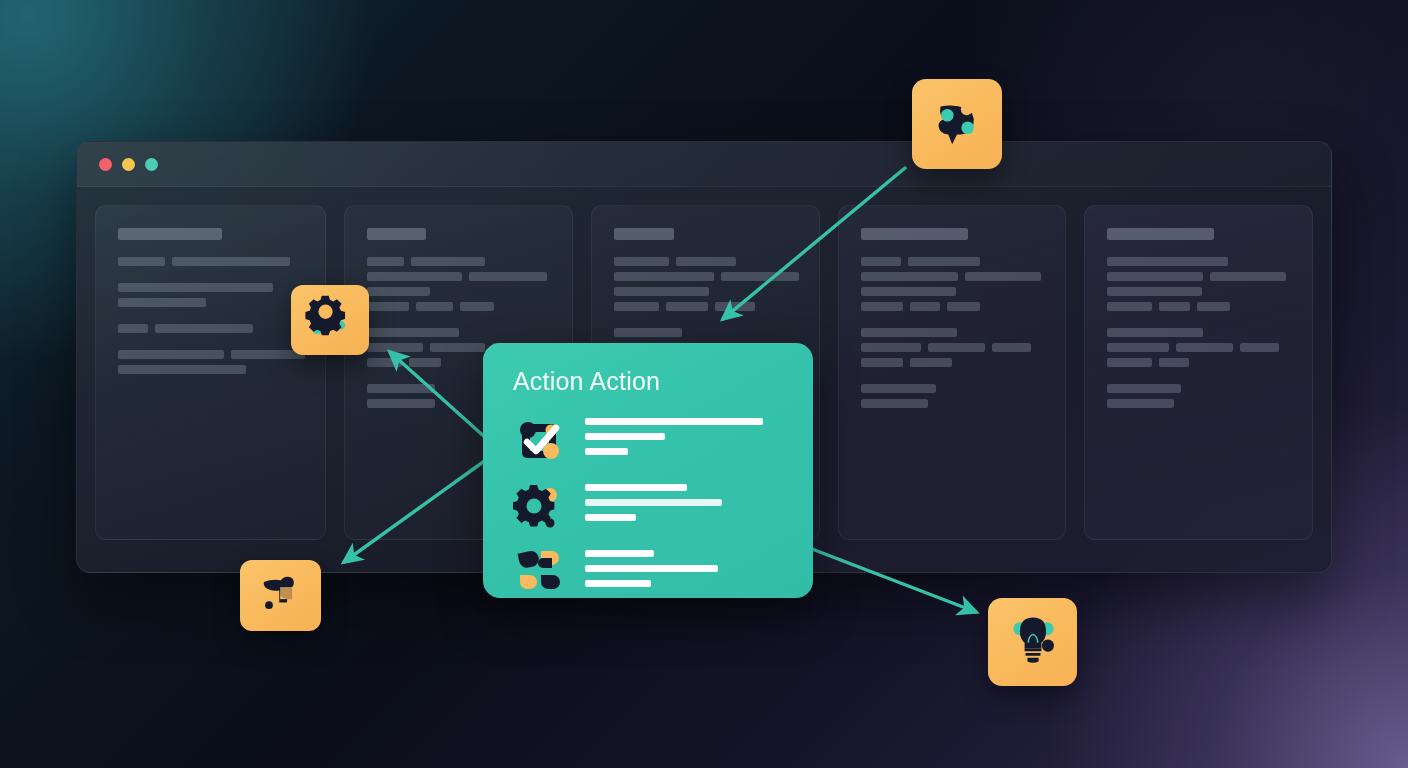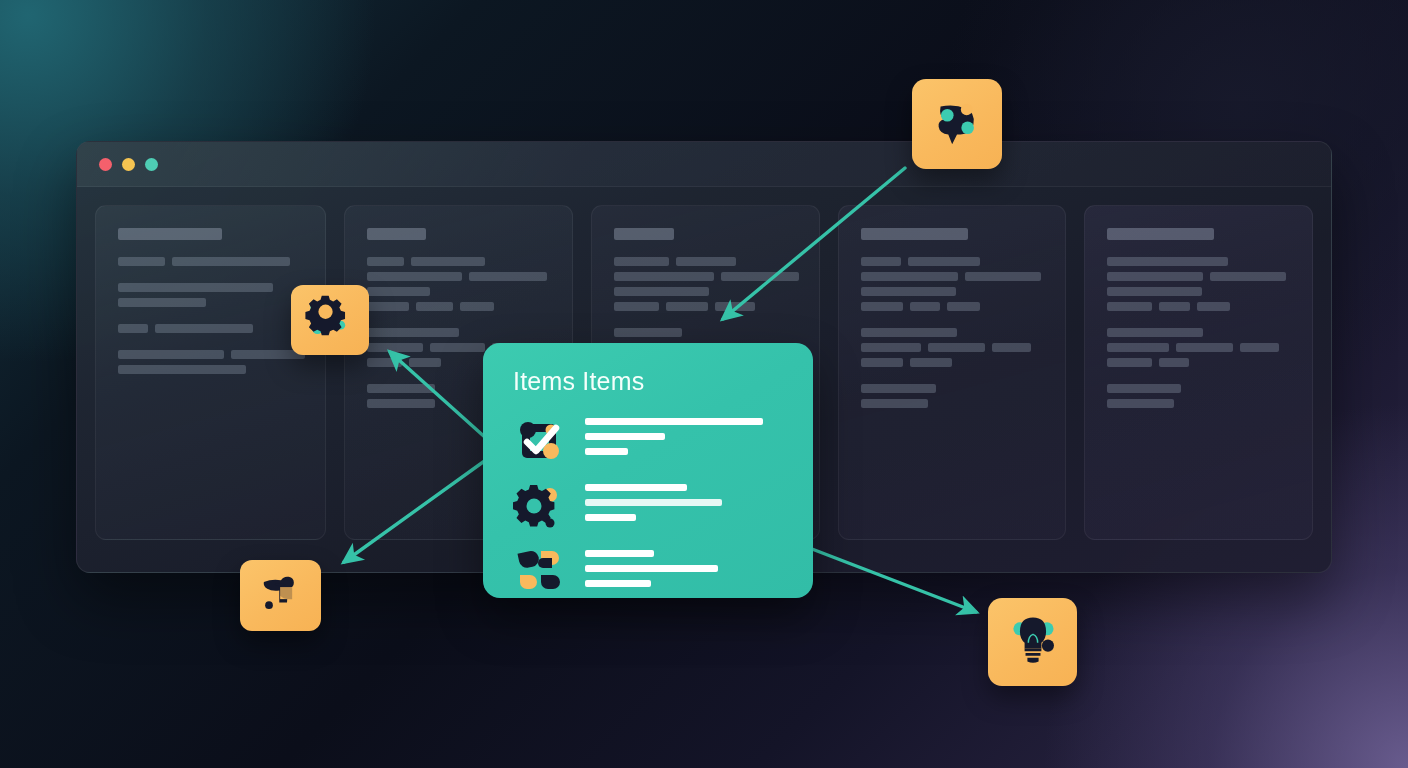--- a/index.html
+++ b/index.html
@@ -183,21 +183,21 @@
     </defs>
     <g stroke="#36c2a8" stroke-width="3.4" fill="none" marker-end="url(#ah)" stroke-linecap="round">
       <line x1="905" y1="168" x2="723" y2="319"></line>
       <line x1="497" y1="448" x2="390" y2="352"></line>
       <line x1="497" y1="452" x2="344" y2="562"></line>
       <line x1="812" y1="549" x2="976" y2="612"></line>
     </g>
   </svg>
 
   <div class="panel">
-    <div class="panel-title">Items Items</div>
+    <div class="panel-title">Action Action</div>
 
     <div class="ai-row">
       <span class="ai-icon">
         <svg viewBox="0 0 52 52" width="52" height="52">
           <rect x="9" y="10" width="34" height="34" rx="5" fill="#15192c"></rect>
           <rect x="17" y="18" width="19" height="19" fill="#35c2ab"></rect>
           <circle cx="15" cy="16" r="8" fill="#15192c"></circle>
           <circle cx="38" cy="16" r="5.5" fill="#f9b95d"></circle>
           <circle cx="38" cy="37" r="8" fill="#f9b95d"></circle>
           <path d="M14 28 L23 37 L43 14" stroke="#ffffff" stroke-width="6.5" fill="none" stroke-linecap="round" stroke-linejoin="round"></path>

